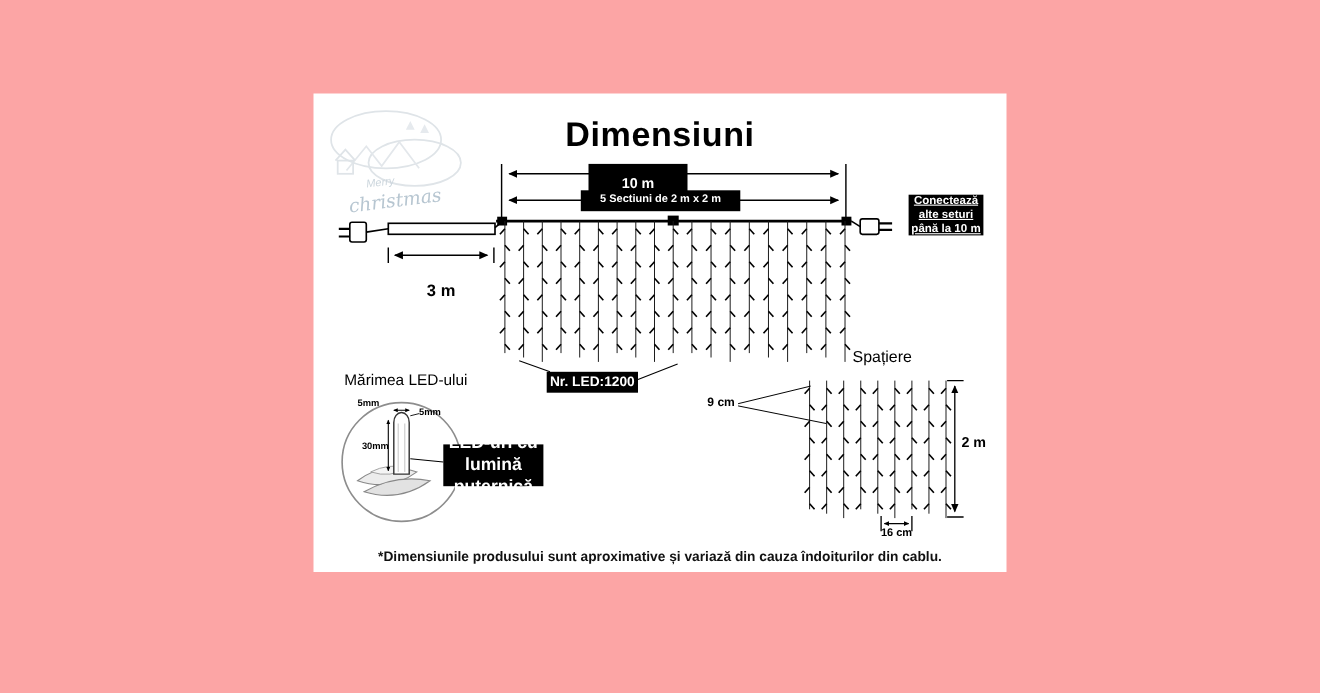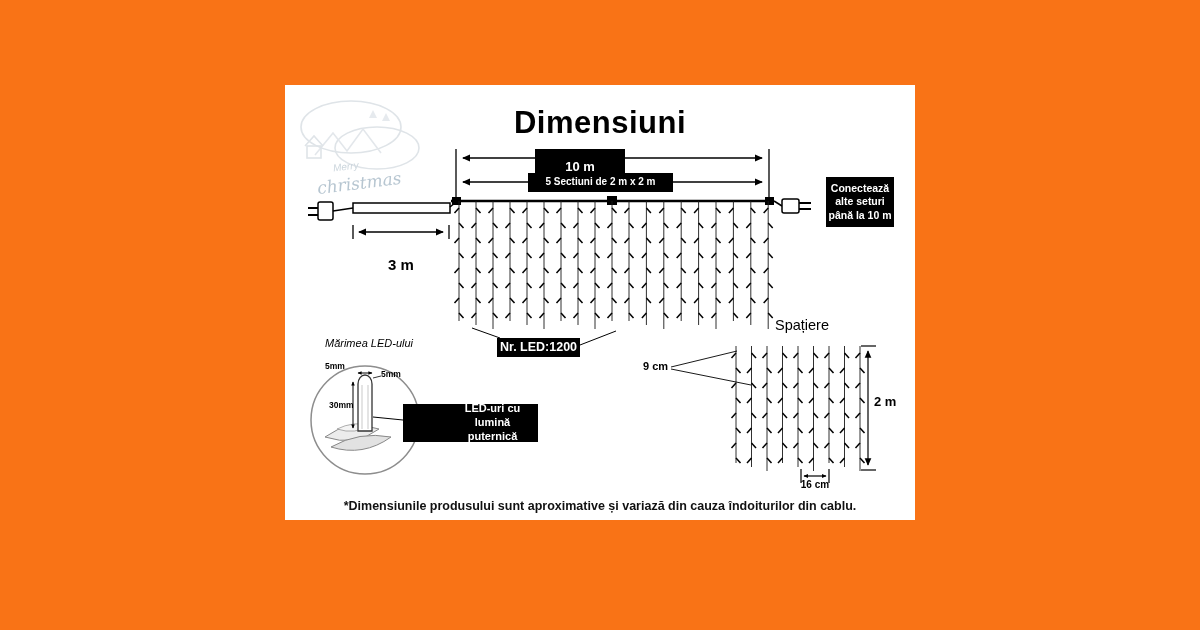--- a/index.html
+++ b/index.html
@@ -1,38 +1,38 @@
 <!DOCTYPE html>
 <html><head>
 <meta charset="utf-8">
 <style>
   html,body { margin:0; padding:0; background:#c9c9c9; }
   .stage {
-    position:relative; width:1200px; height:630px; background:#f97316;
+    position:relative; width:1200px; height:630px; background:#fca5a5;
     font-family:"Liberation Sans", sans-serif; overflow:hidden;
   }
   .panel { position:absolute; left:285px; top:85px; width:630px; height:435px; background:#ffffff; }
   #gfx { position:absolute; left:0; top:0; width:630px; height:435px; }
   .title {
     position:absolute; left:0; right:0; top:20px; text-align:center;
     font-size:31px; font-weight:bold; color:#0a0a0a; letter-spacing:0.5px;
   }
   .blackbox {
     position:absolute; background:#000; color:#fff; font-weight:bold;
     display:flex; align-items:center; justify-content:center; text-align:center;
     white-space:pre-line; line-height:1.25;
   }
   .box-10m      { left:250px; top:64px;  width:90px;  height:36px; font-size:13px; }
   .box-sections { left:243px; top:88px;  width:145px; height:19px; font-size:10px; }
-  .box-connect  { left:541px; top:92px;  width:68px;  height:50px; font-size:10.5px; }
+  .box-connect  { left:541px; top:92px;  width:68px;  height:37px; font-size:10.5px;text-decoration:underline; }
   .box-ledcount { left:212px; top:253px; width:83px;  height:19px; font-size:12.5px; }
-  .box-lednote  { left:118px; top:319px; width:91px;  height:38px; font-size:11px;padding-left:44px; }
+  .box-lednote  { left:118px; top:319px; width:91px;  height:38px; font-size:16px; }
   .lbl { position:absolute; color:#000; }
   .lbl-3m       { left:67px;  top:151px; width:98px; text-align:center; font-weight:bold; font-size:15px;margin-top:20px; }
-  .lbl-marimea  { left:0px;   top:252px; width:168px; text-align:center; font-size:11px;font-style:italic; }
+  .lbl-marimea  { left:0px;   top:252px; width:168px; text-align:center; font-size:14px; }
   .lbl-spatiere { left:490px; top:232px; font-size:14.5px; }
   .lbl-9cm      { left:358px; top:275px; font-size:11px; font-weight:bold; }
   .lbl-2m       { left:589px; top:309px; font-size:13px; font-weight:bold; }
   .lbl-16cm     { left:512px; top:394px; width:36px; text-align:center; font-size:10px; font-weight:bold; }
   .lbl-5mm-a    { left:40px;  top:276px; font-size:8.5px; font-weight:bold; }
   .lbl-5mm-b    { left:96px;  top:284px; font-size:8.5px; font-weight:bold; }
   .lbl-30mm     { left:44px;  top:315px; font-size:8.5px; font-weight:bold; }
   .footnote {
     position:absolute; left:0; right:0; top:414px; text-align:center;
     font-size:12.5px; font-weight:bold; color:#111;

